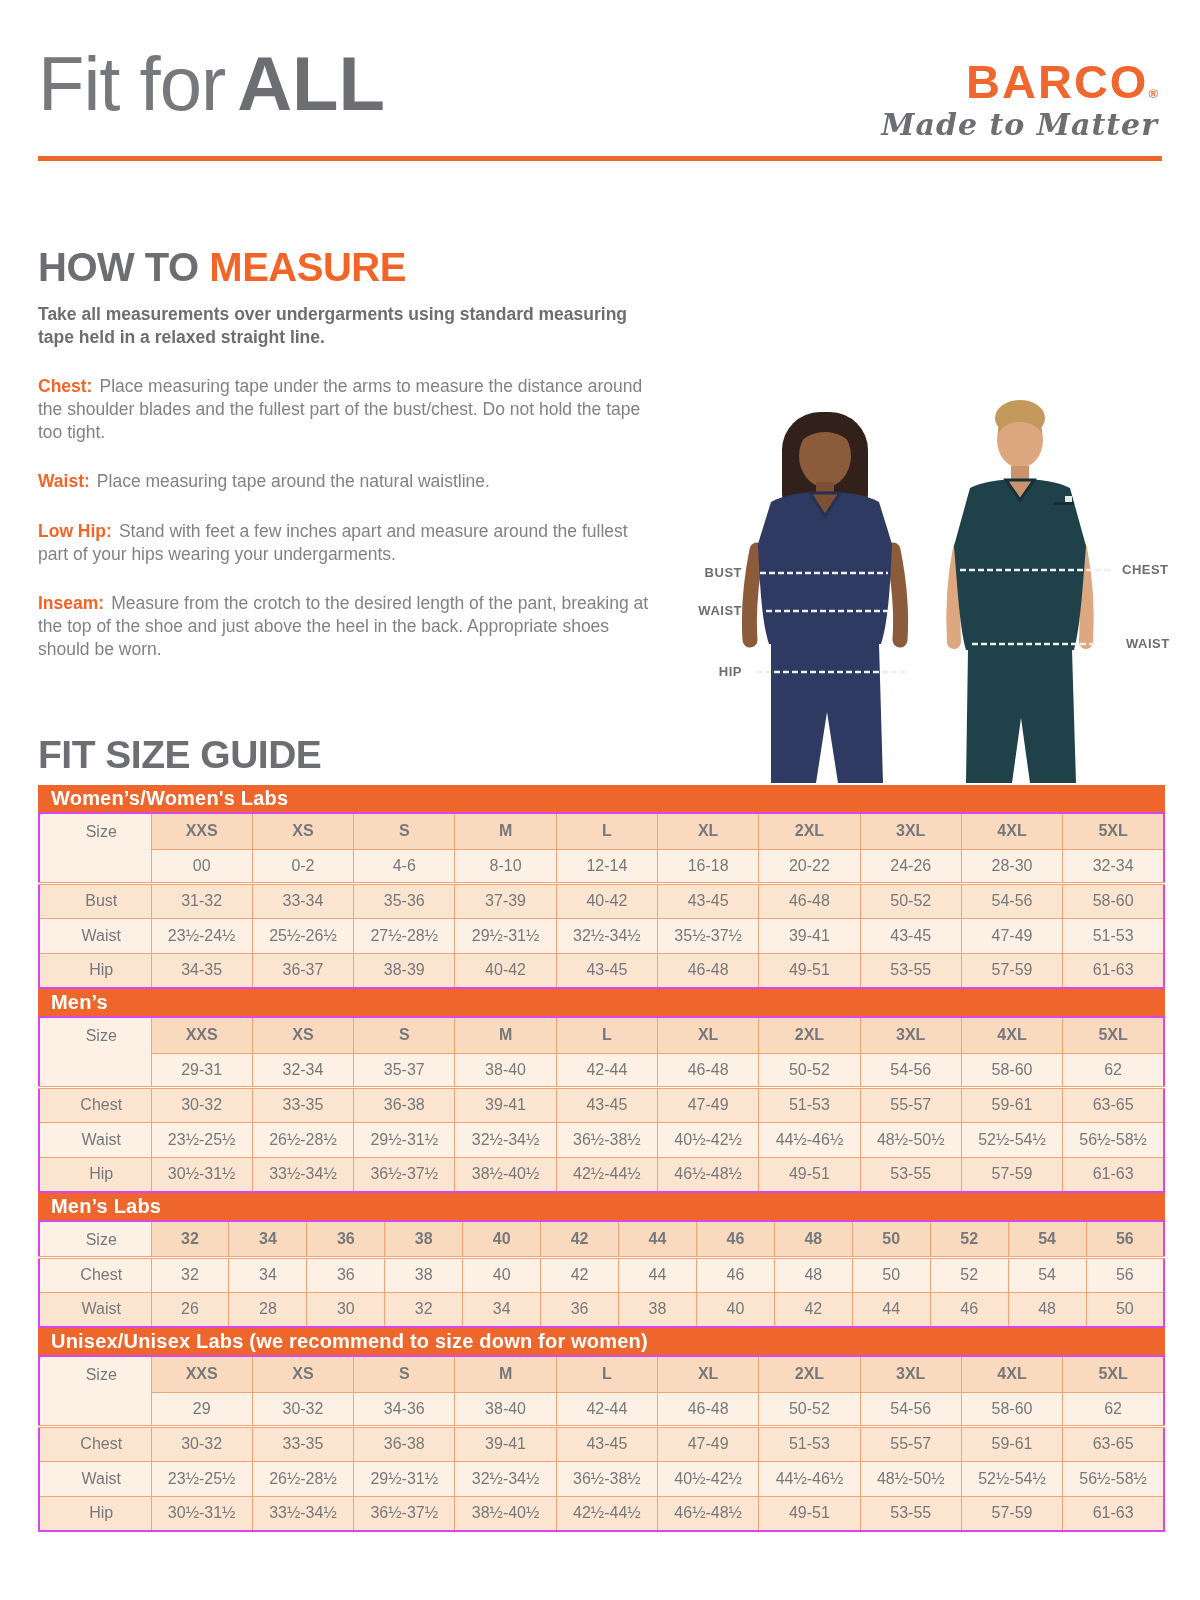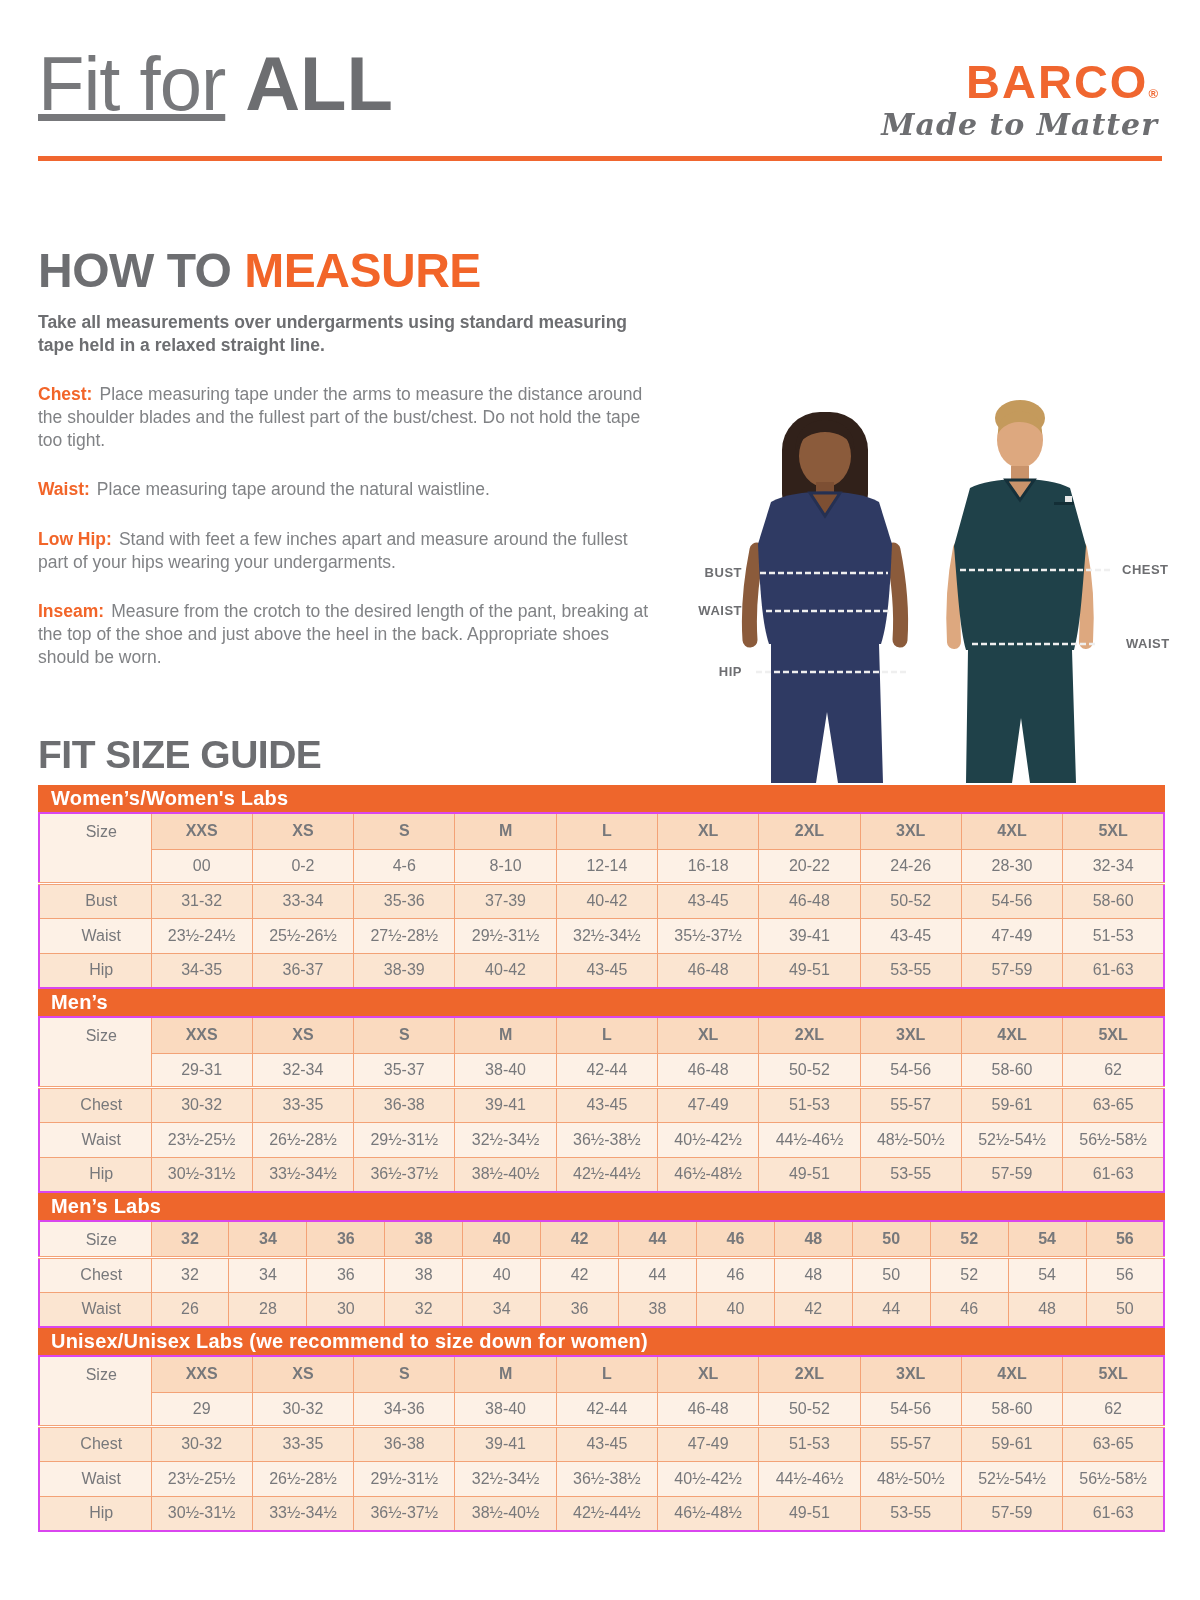--- a/index.html
+++ b/index.html
@@ -2,31 +2,31 @@
 <html><head>
 <meta charset="utf-8">
 <style>
   * { margin:0; padding:0; box-sizing:border-box; }
   html,body { background:#ffffff; }
   body { font-family:"Liberation Sans", sans-serif; }
   .page { position:relative; width:1200px; height:1600px; background:#fff; overflow:hidden; }
 
   
   .title { position:absolute; left:38px; top:46px; font-size:76px; line-height:1; color:#77787B; letter-spacing:-1px; }
-  .title .t-reg { font-weight:400; margin-right:20px;text-decoration:underline; }
+  .title .t-reg { font-weight:400; margin-right:12px; }
   .title .t-bold { font-weight:800; color:#6D6E71; letter-spacing:0; }
   .brand { position:absolute; right:42px; top:58px; text-align:right; }
   .brand-name { font-size:47px; font-weight:800; color:#F0662F; letter-spacing:2px; line-height:1; }
   .brand-name .reg { font-size:13px; font-weight:700; vertical-align:baseline; letter-spacing:0; }
   .brand-tagline { font-family:"DejaVu Serif", serif; font-style:italic; font-weight:600; font-size:30px; color:#6D6E71; margin-top:2px; letter-spacing:1px;text-align:center; }
   .rule { position:absolute; left:38px; top:156px; width:1124px; height:5px; background:#F0662F; }
 
   
   .measure { position:absolute; left:38px; top:247px; width:620px; }
-  .measure h2 { font-size:48px; font-weight:800; color:#6D6E71; line-height:1; letter-spacing:-0.5px; }
+  .measure h2 { font-size:40px; font-weight:800; color:#6D6E71; line-height:1; letter-spacing:-0.5px; }
   .measure h2 .orange { color:#F26529; }
   .m-intro { margin-top:16px; font-size:17.5px; line-height:1.32; font-weight:700; color:#6D6E71; }
   .m-item { margin-top:26px; font-size:17.5px; line-height:1.32; color:#808285; }
   .m-item .term { color:#F26529; font-weight:700; margin-right:7px; }
 
   
   .models { position:absolute; left:660px; top:382px; width:540px; height:402px; }
   .models svg { position:absolute; left:0; top:0; }
   .fig-label { position:absolute; font-size:13px; font-weight:700; color:#6D6E71; letter-spacing:0.5px; }
   .lbl-bust  { left:0;   top:183px; width:82px; text-align:right; }

